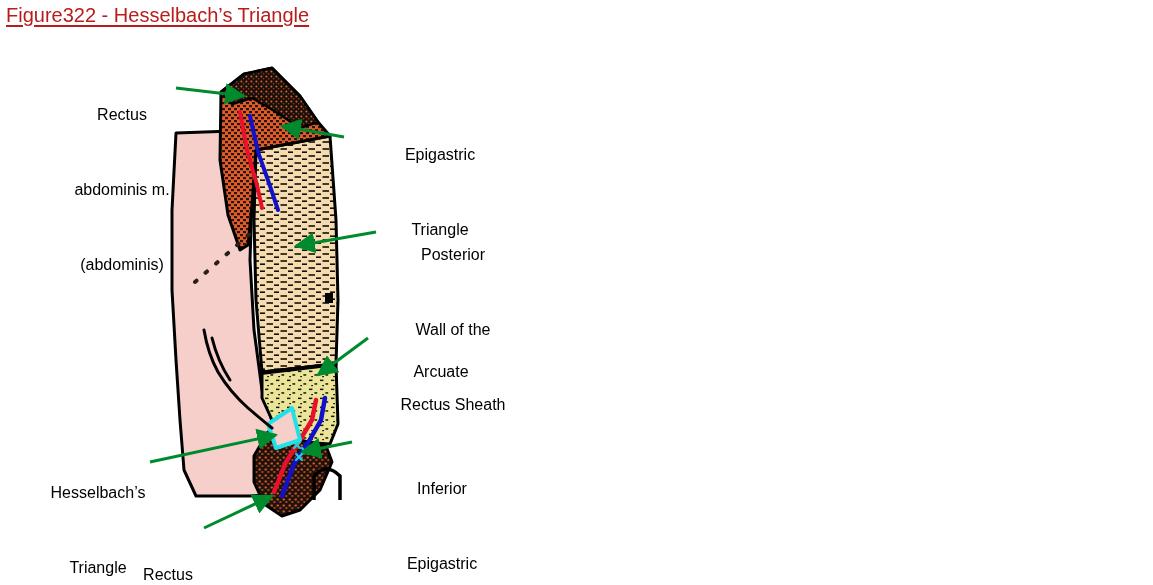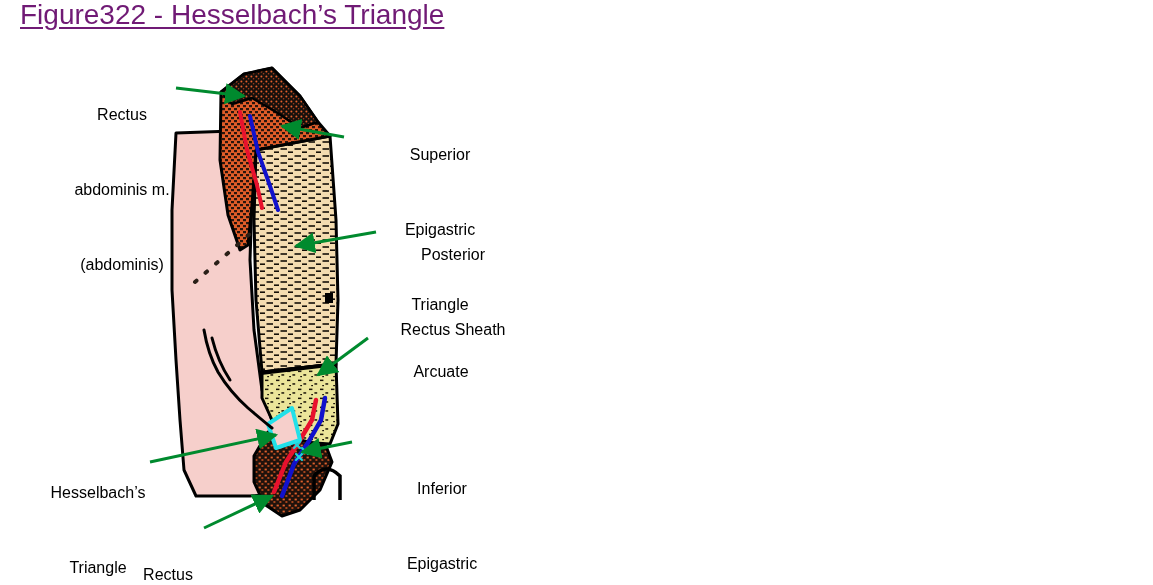--- a/index.html
+++ b/index.html
@@ -9,24 +9,24 @@
   }
   body {
     width: 1153px; height: 585px;
     position: relative;
     overflow: hidden;
     font-family: "Liberation Sans", sans-serif;
     color: #000000;
   }
   #page-title {
     position: absolute;
-    left: 20px; top: 2px;
-    font-size: 28px;
+    left: 6px; top: 2px;
+    font-size: 20px;
     line-height: 26px;
-    color: #701a75;
+    color: #b91c1c;
     text-decoration: underline;
     text-underline-offset: 3px;
     white-space: nowrap;
   }
   .figure-canvas {
     position: absolute;
     left: 0; top: 0;
     width: 1153px; height: 585px;
   }
   .label {
@@ -174,27 +174,27 @@
   </g>
 </svg>
 
 <div class="label center lbl-rectus-top">
   <div>Rectus</div>
   <div>abdominis m.</div>
   <div>(abdominis)</div>
 </div>
 
 <div class="label center lbl-superior">
-  <div>Superior</div>
   <div>Epigastric</div>
   <div>Triangle</div>
 </div>
 
 <div class="label center lbl-posterior">
   <div>Posterior</div>
+  <div>Wall of the</div>
   <div>Rectus Sheath</div>
 </div>
 
 <div class="label center lbl-arcuate">
   <div>Arcuate</div>
 </div>
 
 <div class="label center lbl-hesselbach">
   <div>Hesselbach’s</div>
   <div>Triangle</div>

